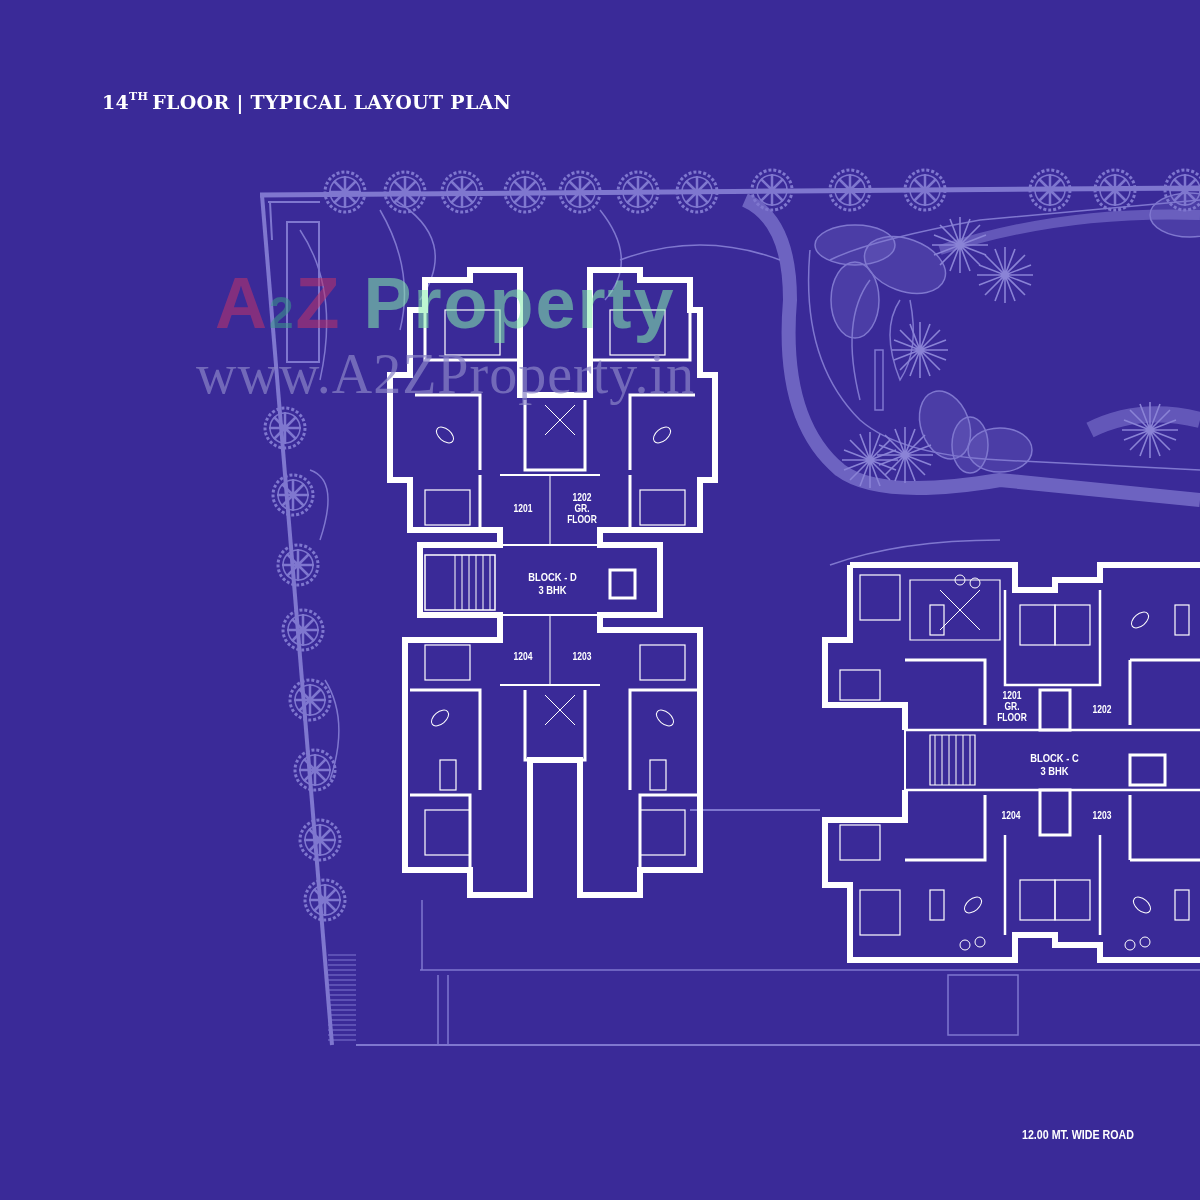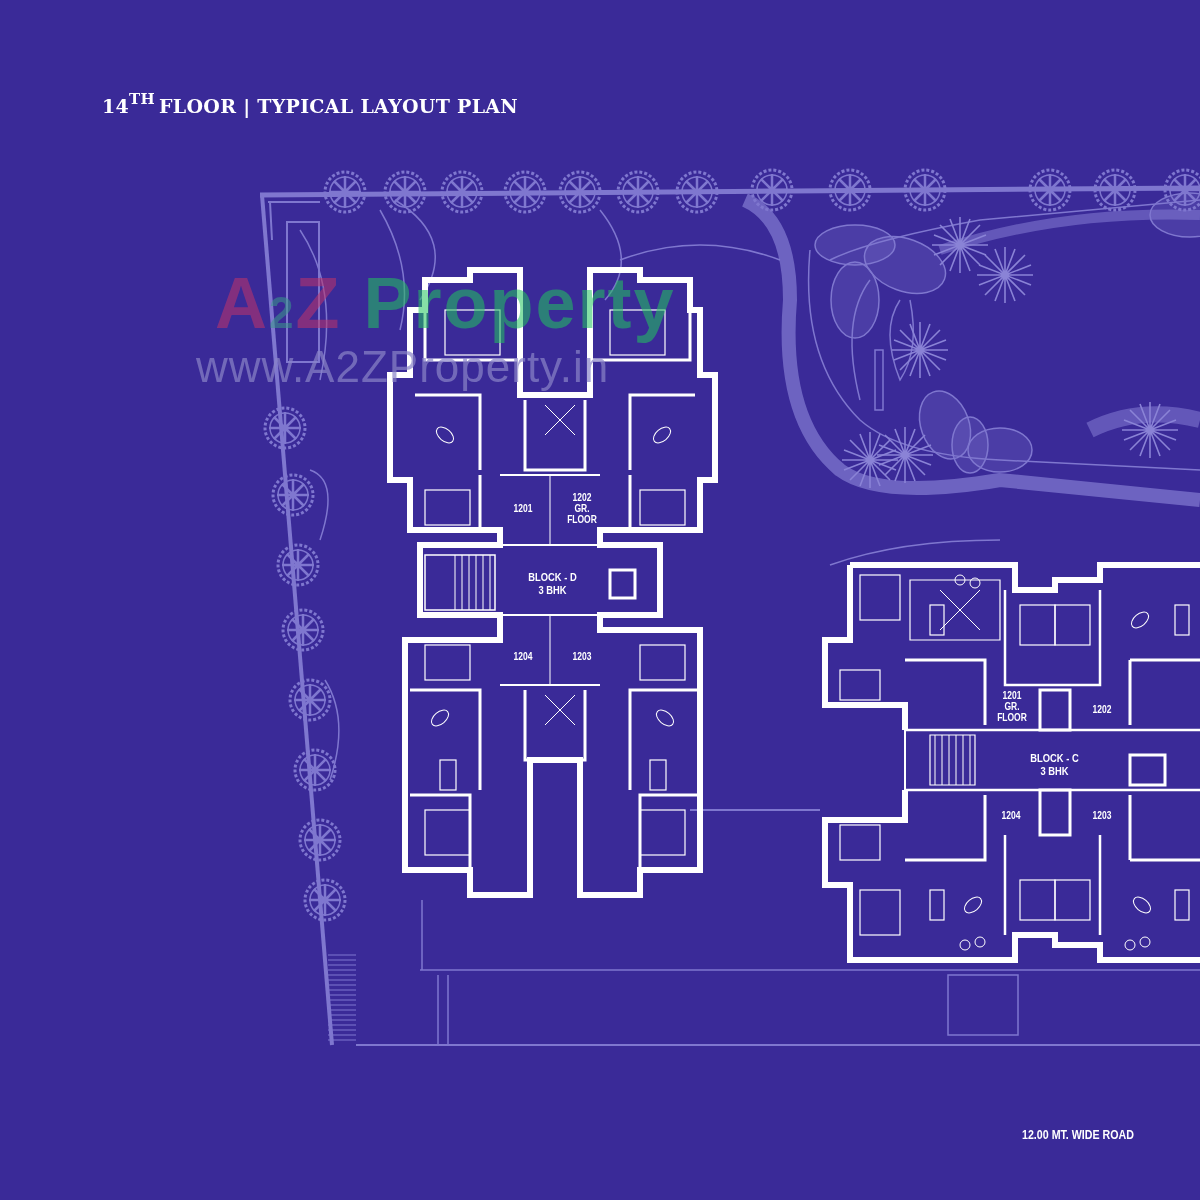--- a/index.html
+++ b/index.html
@@ -9,21 +9,21 @@
     position: relative;
     font-family: "Liberation Sans", sans-serif;
   }
   .title {
     position: absolute; left: 102px; top: 90px;
     color: #ffffff;
     font-family: "DejaVu Serif", serif;
     font-weight: bold; font-size: 19px; letter-spacing: 0.3px;
     white-space: nowrap;
   }
-  .title sup { font-size: 15px; vertical-align: 9px; margin-right: 4px; }
+  .title sup { font-size: 11px; vertical-align: 9px; margin-right: 4px; }
   .plan { position: absolute; left: 0; top: 0; width: 1200px; height: 1200px; }
   .lbl {
     position: absolute; color: #ffffff; font-weight: bold;
     font-size: 10px; text-align: center; line-height: 11px;
     font-family: "Liberation Sans", sans-serif;
     transform: scaleX(0.85);
   }
   .blk { font-size: 11px; line-height: 13px; }
   .road {
     position: absolute; left: 1022px; top: 1127px;
@@ -32,25 +32,25 @@
     white-space: nowrap;
   }
   .wm1 {
     position: absolute; left: 215px; top: 262px;
     font-size: 72px; font-weight: bold; letter-spacing: 2px;
     font-family: "Liberation Sans", sans-serif; white-space: nowrap; opacity: 0.55;
   }
   .wm1 .a { color: #c0346a; }
   .wm1 .two { color: #3a9a8a; font-size: 44px; }
   .wm1 .z { color: #c0346a; }
-  .wm1 .p { color: #22c55e; }
+  .wm1 .p { color: #86efac; }
   .wm2 {
     position: absolute; left: 196px; top: 342px;
-    font-size: 44px; color: #8a84c8; opacity: 0.7;
-    font-family: Liberation Sans, sans-serif; white-space: nowrap; letter-spacing: 1px;
+    font-size: 56px; color: #8a84c8; opacity: 0.7;
+    font-family: Liberation Serif, serif; white-space: nowrap; letter-spacing: 1px;
   }
 </style>
 </head>
 <body>
 
 <div class="title">
   <span>14</span><sup>TH</sup><span>FLOOR | TYPICAL LAYOUT PLAN</span>
 </div>
 
 <svg class="plan" viewBox="0 0 1200 1200" xmlns="http://www.w3.org/2000/svg">

